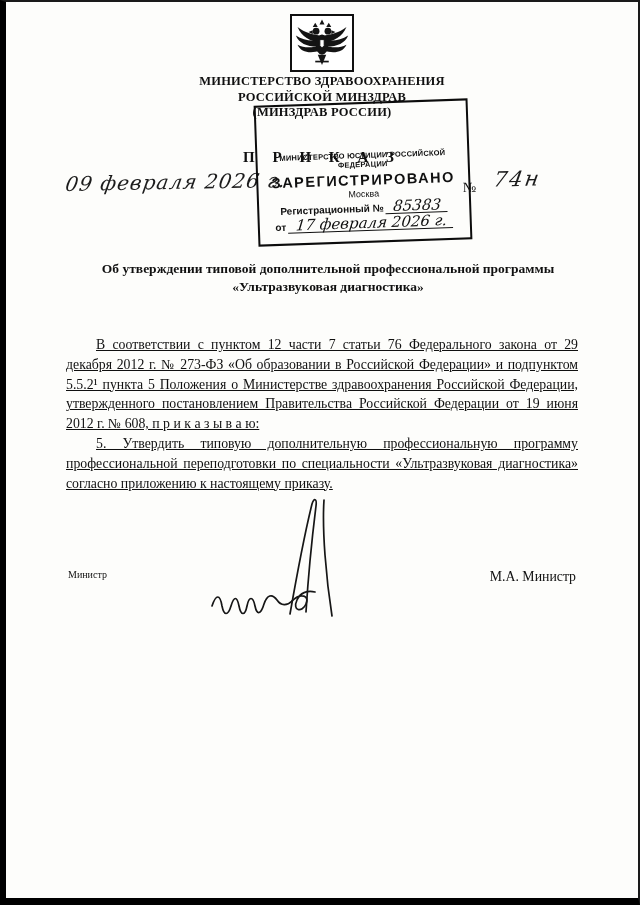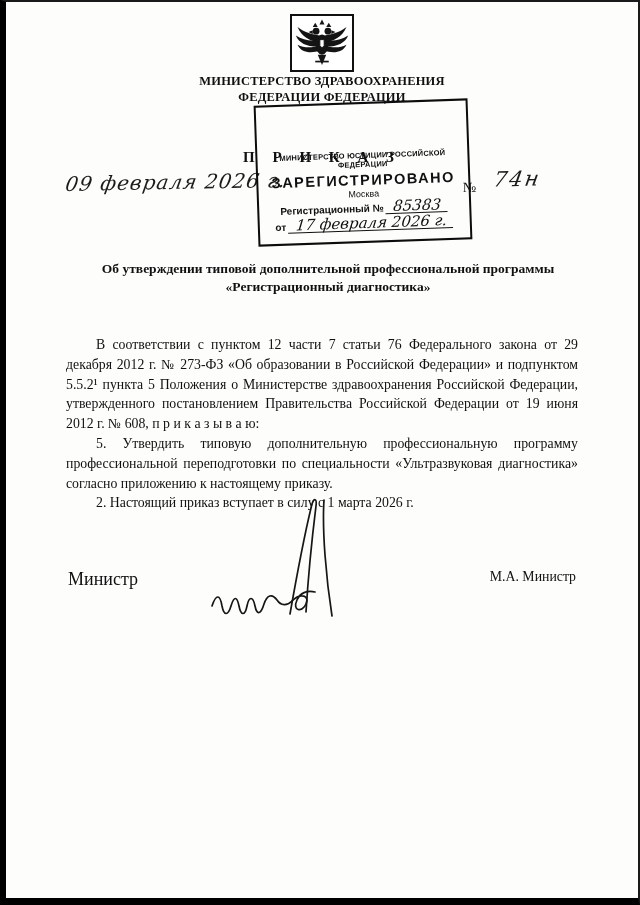--- a/index.html
+++ b/index.html
@@ -76,24 +76,24 @@
     position: absolute; top: 258px; left: 58px; right: 46px;
     text-align: center; font-weight: bold;
     font-size: 13.5px; line-height: 17.5px;
   }
 
   
   .doc-body {
     position: absolute; top: 333px; left: 60px; right: 60px;
     font-size: 13.8px; line-height: 19.8px; text-align: justify;
   }
-  .doc-body p { margin: 0; text-indent: 30px; }
+  .doc-body p { margin: 0; text-indent: 30px; text-decoration: underline; }
 
   
-  .sig-position { position: absolute; top: 567px; left: 62px; font-size: 18px; }
+  .sig-position { position: absolute; top: 567px; left: 62px; font-size: 10px; }
   .sig-name     { position: absolute; top: 567px; right: 62px; font-size: 13.8px; }
   .sig-scribble { position: absolute; top: 492px; left: 198px; width: 170px; height: 138px; }
 </style>
 </head>
 <body>
 
 <div class="page">
 
   <div class="emblem-box">
     <svg viewBox="0 0 64 58" aria-hidden="true">
@@ -120,21 +120,22 @@
         <path d="M27 43 L32 55 L37 43 Z"></path>
         <path d="M24 50 h16 v2 h-16 z"></path>
       </g>
 
       <path d="M29.5 25 h5 v7 l-2.5 3 -2.5 -3 z" fill="#fff" stroke="#141414" stroke-width="1"></path>
     </svg>
   </div>
 
   <div class="ministry-block">
     <div>МИНИСТЕРСТВО ЗДРАВООХРАНЕНИЯ</div>
-    <div>ФЕДЕРАЦИИ ФЕДЕРАЦИИ</div>
+    <div>РОССИЙСКОЙ МИНЗДРАВ</div>
+    <div>(МИНЗДРАВ РОССИИ)</div>
   </div>
 
   <div class="order-word">П Р И К А З</div>
 
   <div class="date-left hand">09 февраля 2026 г.</div>
   <div class="number-sign">№</div>
   <div class="number-hand hand">74н</div>
 
   <div class="stamp">
     <div class="stamp-agency">МИНИСТЕРСТВО ЮСТИЦИИ РОССИЙСКОЙ ФЕДЕРАЦИИ</div>
@@ -145,27 +146,26 @@
       <span class="hand-val">85383</span>
     </div>
     <div class="stamp-line">
       <span>от</span>
       <span class="hand-val">17 февраля 2026 г.</span>
     </div>
   </div>
 
   <div class="doc-title">
     <div>Об утверждении типовой дополнительной профессиональной программы</div>
-    <div>«Регистрационный диагностика»</div>
+    <div>«Ультразвуковая диагностика»</div>
   </div>
 
   <div class="doc-body">
     <p>В соответствии с пунктом 12 части 7 статьи 76 Федерального закона от 29 декабря 2012 г. № 273-ФЗ «Об образовании в Российской Федерации» и подпунктом 5.5.2¹ пункта 5 Положения о Министерстве здравоохранения Российской Федерации, утвержденного постановлением Правительства Российской Федерации от 19 июня 2012 г. № 608, п р и к а з ы в а ю:</p>
     <p>5. Утвердить типовую дополнительную профессиональную программу профессиональной переподготовки по специальности «Ультразвуковая диагностика» согласно приложению к настоящему приказу.</p>
-    <p>2. Настоящий приказ вступает в силу с 1 марта 2026 г.</p>
   </div>
 
   <div class="sig-position">Министр</div>
 
   <svg class="sig-scribble" viewBox="0 0 170 138" aria-hidden="true">
     <g fill="none" stroke="#161616" stroke-width="1.7" stroke-linecap="round">
 
       <path d="M86 120 C 92 86 100 42 108 10 C 110 4 113 4 112 12 C 108 44 104 86 102 118"></path>
       <path d="M120 6 C 118 36 122 84 128 122"></path>
 

